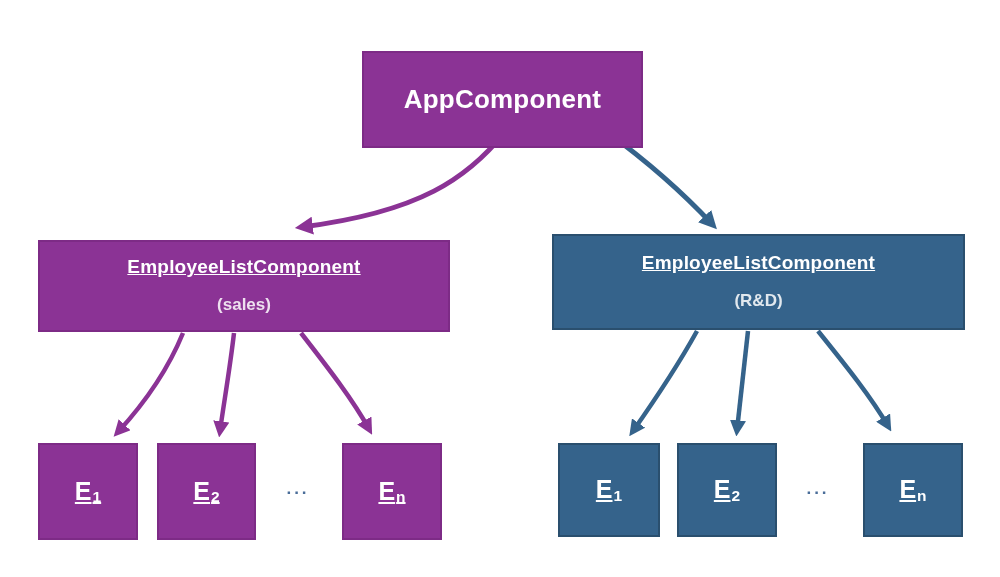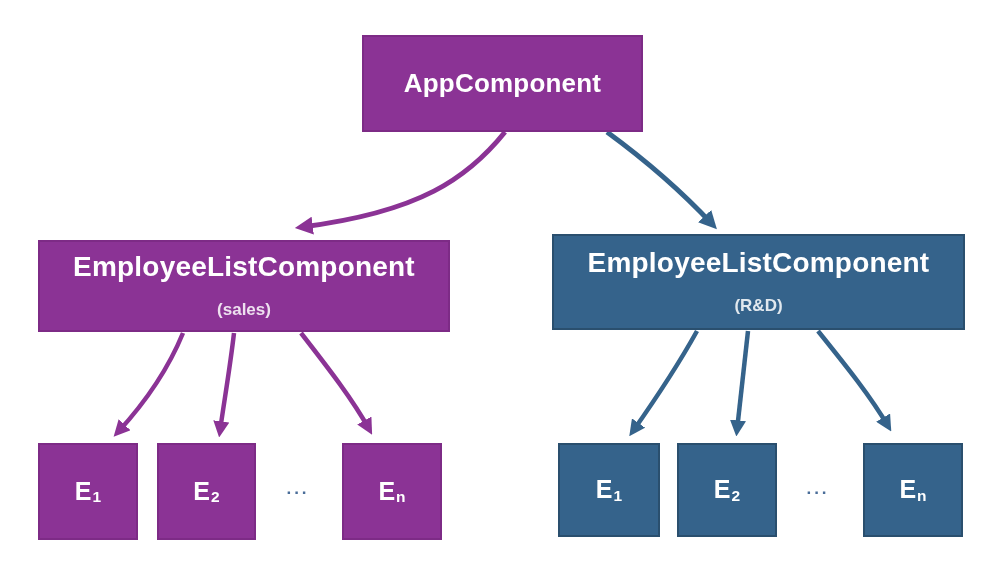--- a/index.html
+++ b/index.html
@@ -25,31 +25,31 @@
   .node{
     position:absolute;
     display:flex;flex-direction:column;
     align-items:center;justify-content:center;
     color:var(--text);font-weight:bold;text-align:center;
     box-sizing:border-box;
   }
   .purple{background:var(--purple);border:2px solid var(--purple-border);}
   .blue{background:var(--blue);border:2px solid var(--blue-border);}
   .app-label{font-size:26px;letter-spacing:0.2px;}
-  .list-label{font-size:28px;letter-spacing:0.2px;line-height:1.1;}
+  .list-label{font-size:19px;letter-spacing:0.2px;line-height:1.1;text-decoration:underline;}
   .list-sublabel{font-size:17px;color:rgba(255,255,255,0.85);margin-top:17px;}
-  .emp-label{font-size:25px;}
+  .emp-label{font-size:25px;text-decoration:underline;}
   .emp-label sub{font-size:0.62em;vertical-align:-0.18em;margin-left:1px;}
   .ellipsis{
     position:absolute;width:40px;text-align:center;
     color:var(--ellipsis);font-weight:bold;font-size:17px;
     letter-spacing:3px;line-height:20px;
   }
   
-  .n-app{left:362px;top:35px;width:281px;height:97px;}
+  .n-app{left:362px;top:51px;width:281px;height:97px;}
   .n-sales{left:38px;top:240px;width:412px;height:92px;}
   .n-rnd{left:552px;top:234px;width:413px;height:96px;}
   .n-se1{left:38px;top:443px;width:100px;height:97px;}
   .n-se2{left:157px;top:443px;width:99px;height:97px;}
   .n-sen{left:342px;top:443px;width:100px;height:97px;}
   .n-re1{left:558px;top:443px;width:102px;height:94px;}
   .n-re2{left:677px;top:443px;width:100px;height:94px;}
   .n-ren{left:863px;top:443px;width:100px;height:94px;}
   .ell-left{left:278px;top:479px;}
   .ell-right{left:798px;top:479px;}

